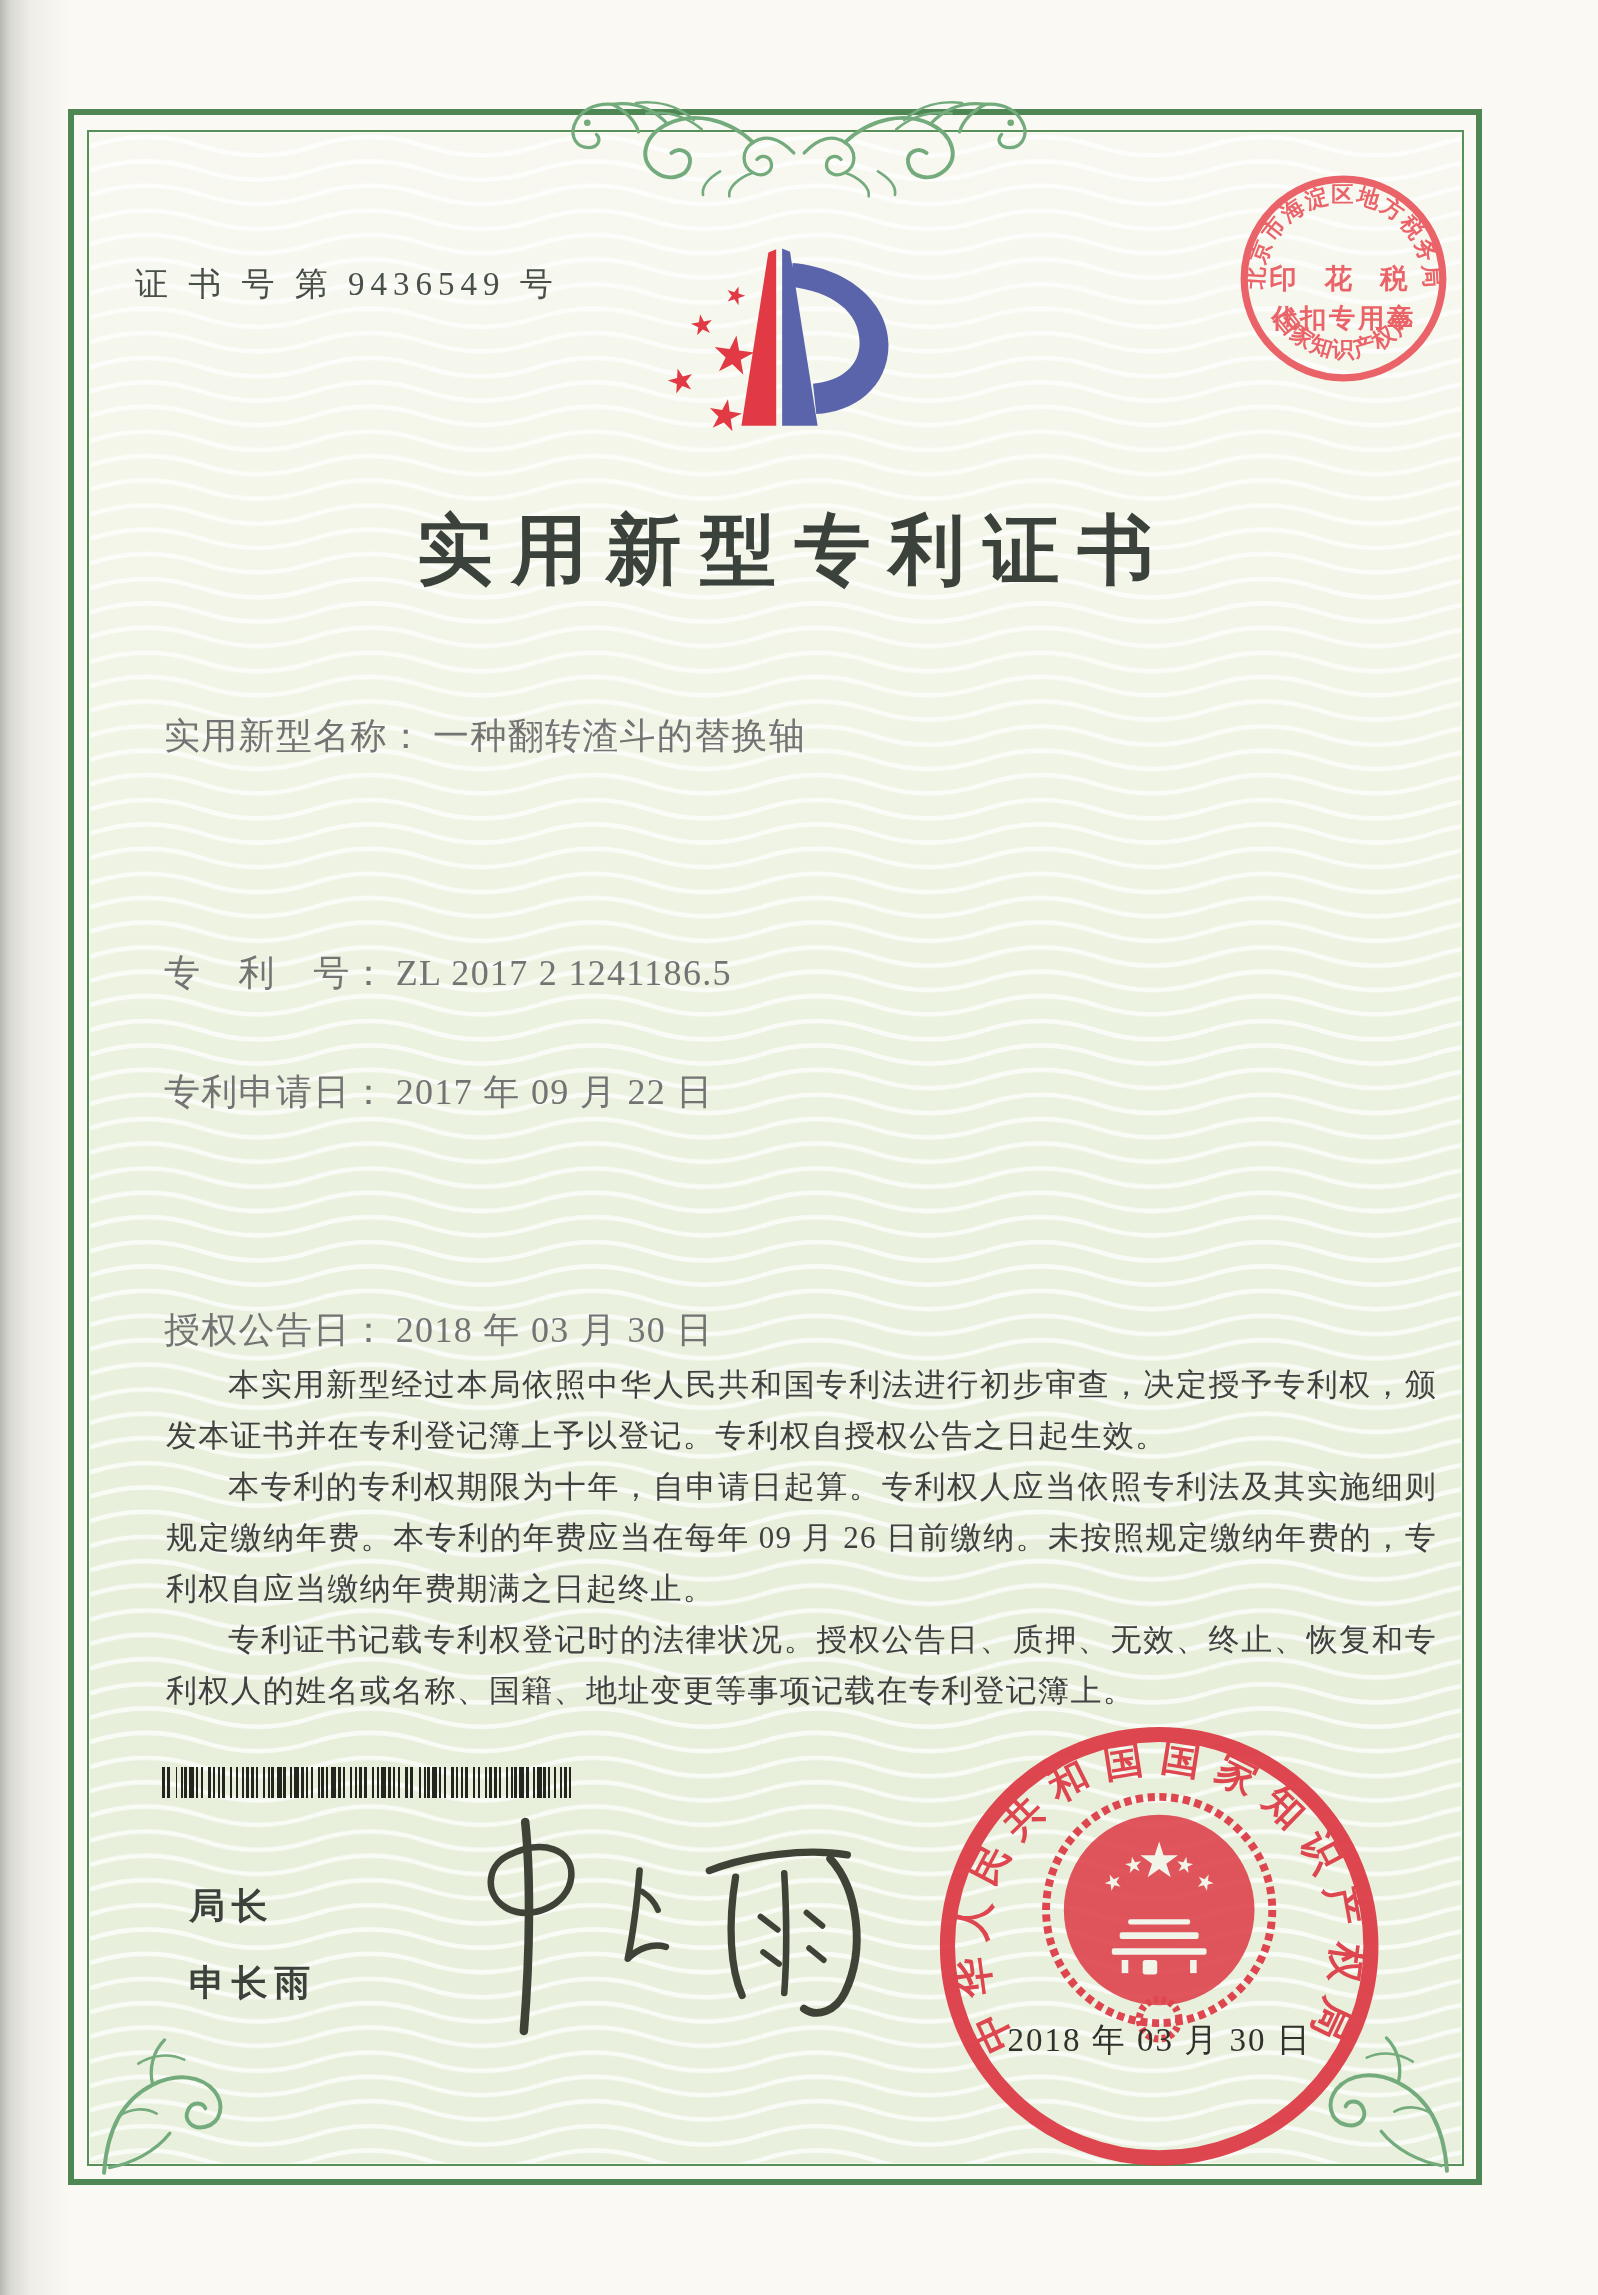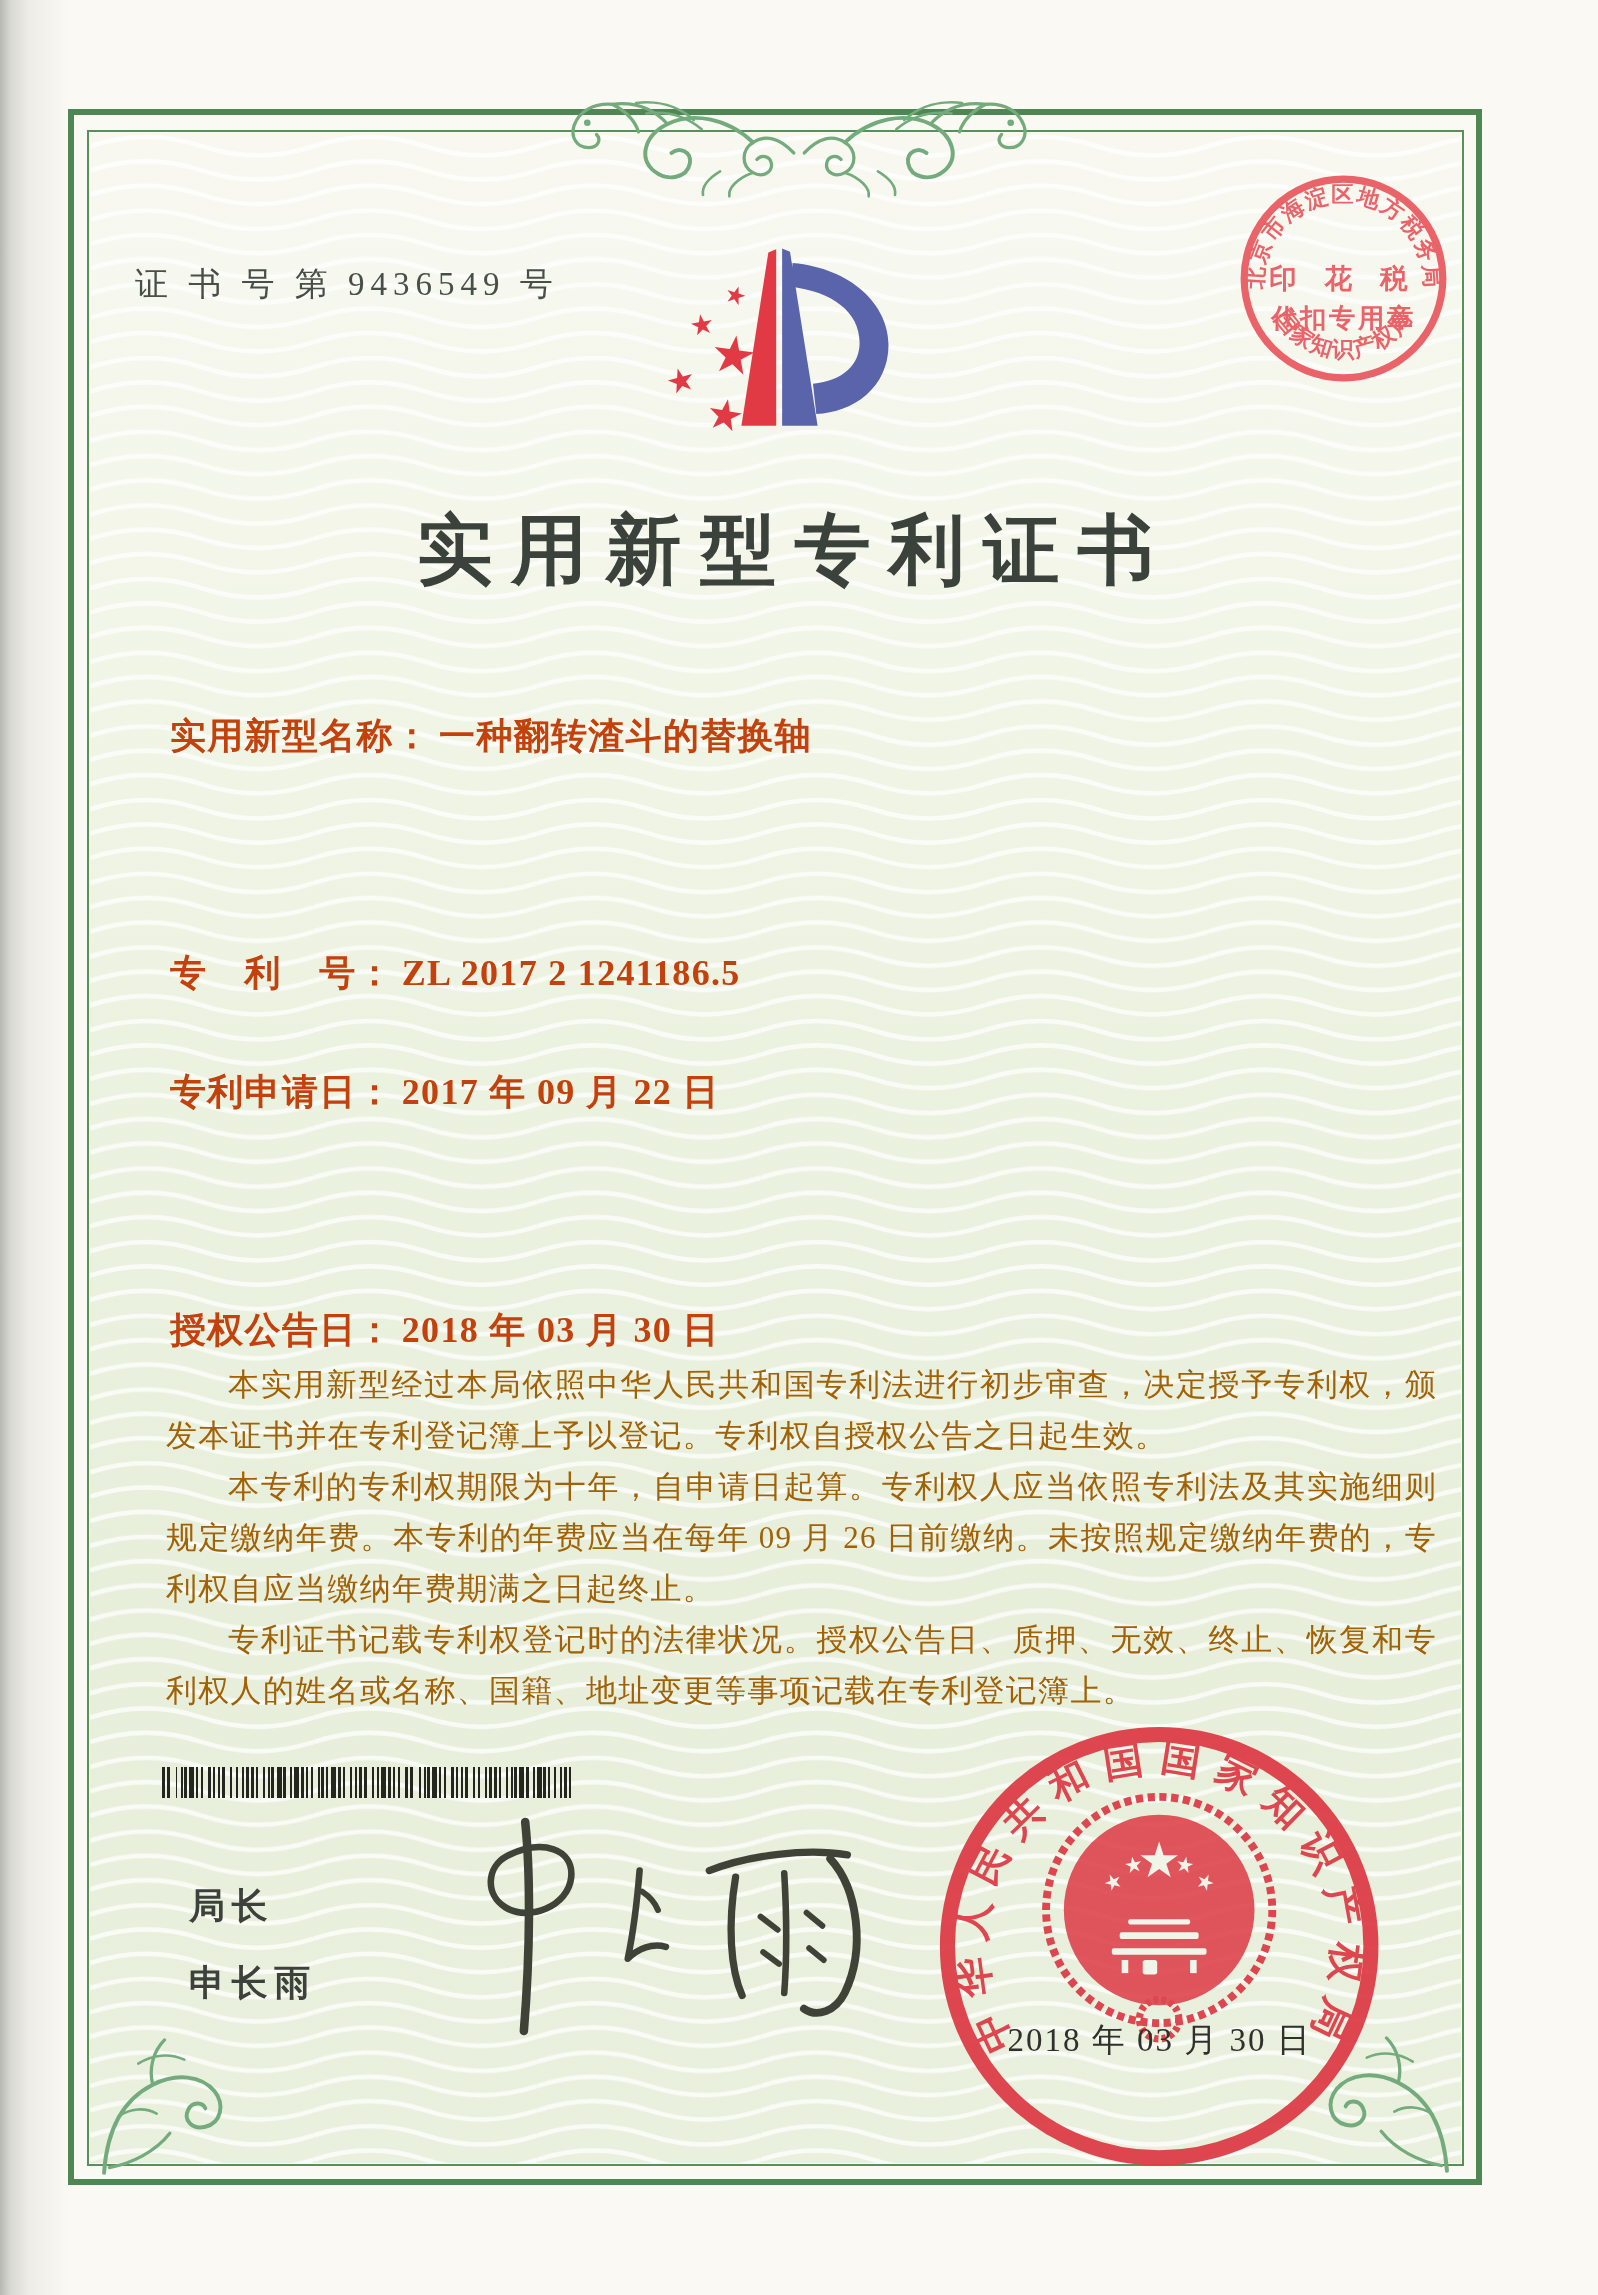--- a/index.html
+++ b/index.html
@@ -17,24 +17,24 @@
   .cert-bg{left:90px;top:133px;width:1371px;height:2030px;
       background:linear-gradient(180deg,#f8f8f1 0%,#f3f6e9 20%,#ecf2e0 45%,#e7efdb 72%,#e9f0dd 100%);}
   .cert-bg svg{position:absolute;left:0;top:0;}
   
   .cert-number{left:135px;top:262px;font-size:33px;letter-spacing:6px;color:#474f48;}
   .logo{left:661px;top:238px;width:237px;height:197px;}
   .tax-stamp{left:1235px;top:170px;width:217px;height:217px;}
   .doc-title{left:69px;top:500px;width:1414px;text-align:center;font-size:76px;font-weight:700;
       letter-spacing:18.4px;padding-left:18.4px;color:#3b423c;}
   
-  .field{position:absolute;left:170px;font-size:36px;color:#c2410c;letter-spacing:1.3px;white-space:nowrap;font-weight:bold;}
+  .field{position:absolute;left:164px;font-size:36px;color:#737373;letter-spacing:1.3px;white-space:nowrap;}
   .field .fvalue{margin-left:8px;}
   
-  .body-text{left:166px;top:1359px;width:1271px;font-size:31px;line-height:51px;color:#a16207;
+  .body-text{left:166px;top:1359px;width:1271px;font-size:31px;line-height:51px;color:#404040;
       text-align:justify;letter-spacing:1.3px;}
   .body-text p{margin:0;text-indent:62px;}
   
   .barcode{left:162px;top:1767px;width:410px;height:31px;}
   
   .director-title{left:189px;top:1882px;font-size:36px;font-weight:600;letter-spacing:6.6px;color:#3c423b;}
   .director-name{left:189px;top:1959px;font-size:36px;font-weight:600;letter-spacing:6.6px;color:#3c423b;}
   .signature{left:408px;top:1793px;width:500px;height:263px;}
   
   .grant-seal{left:931px;top:1718px;width:457px;height:457px;}

